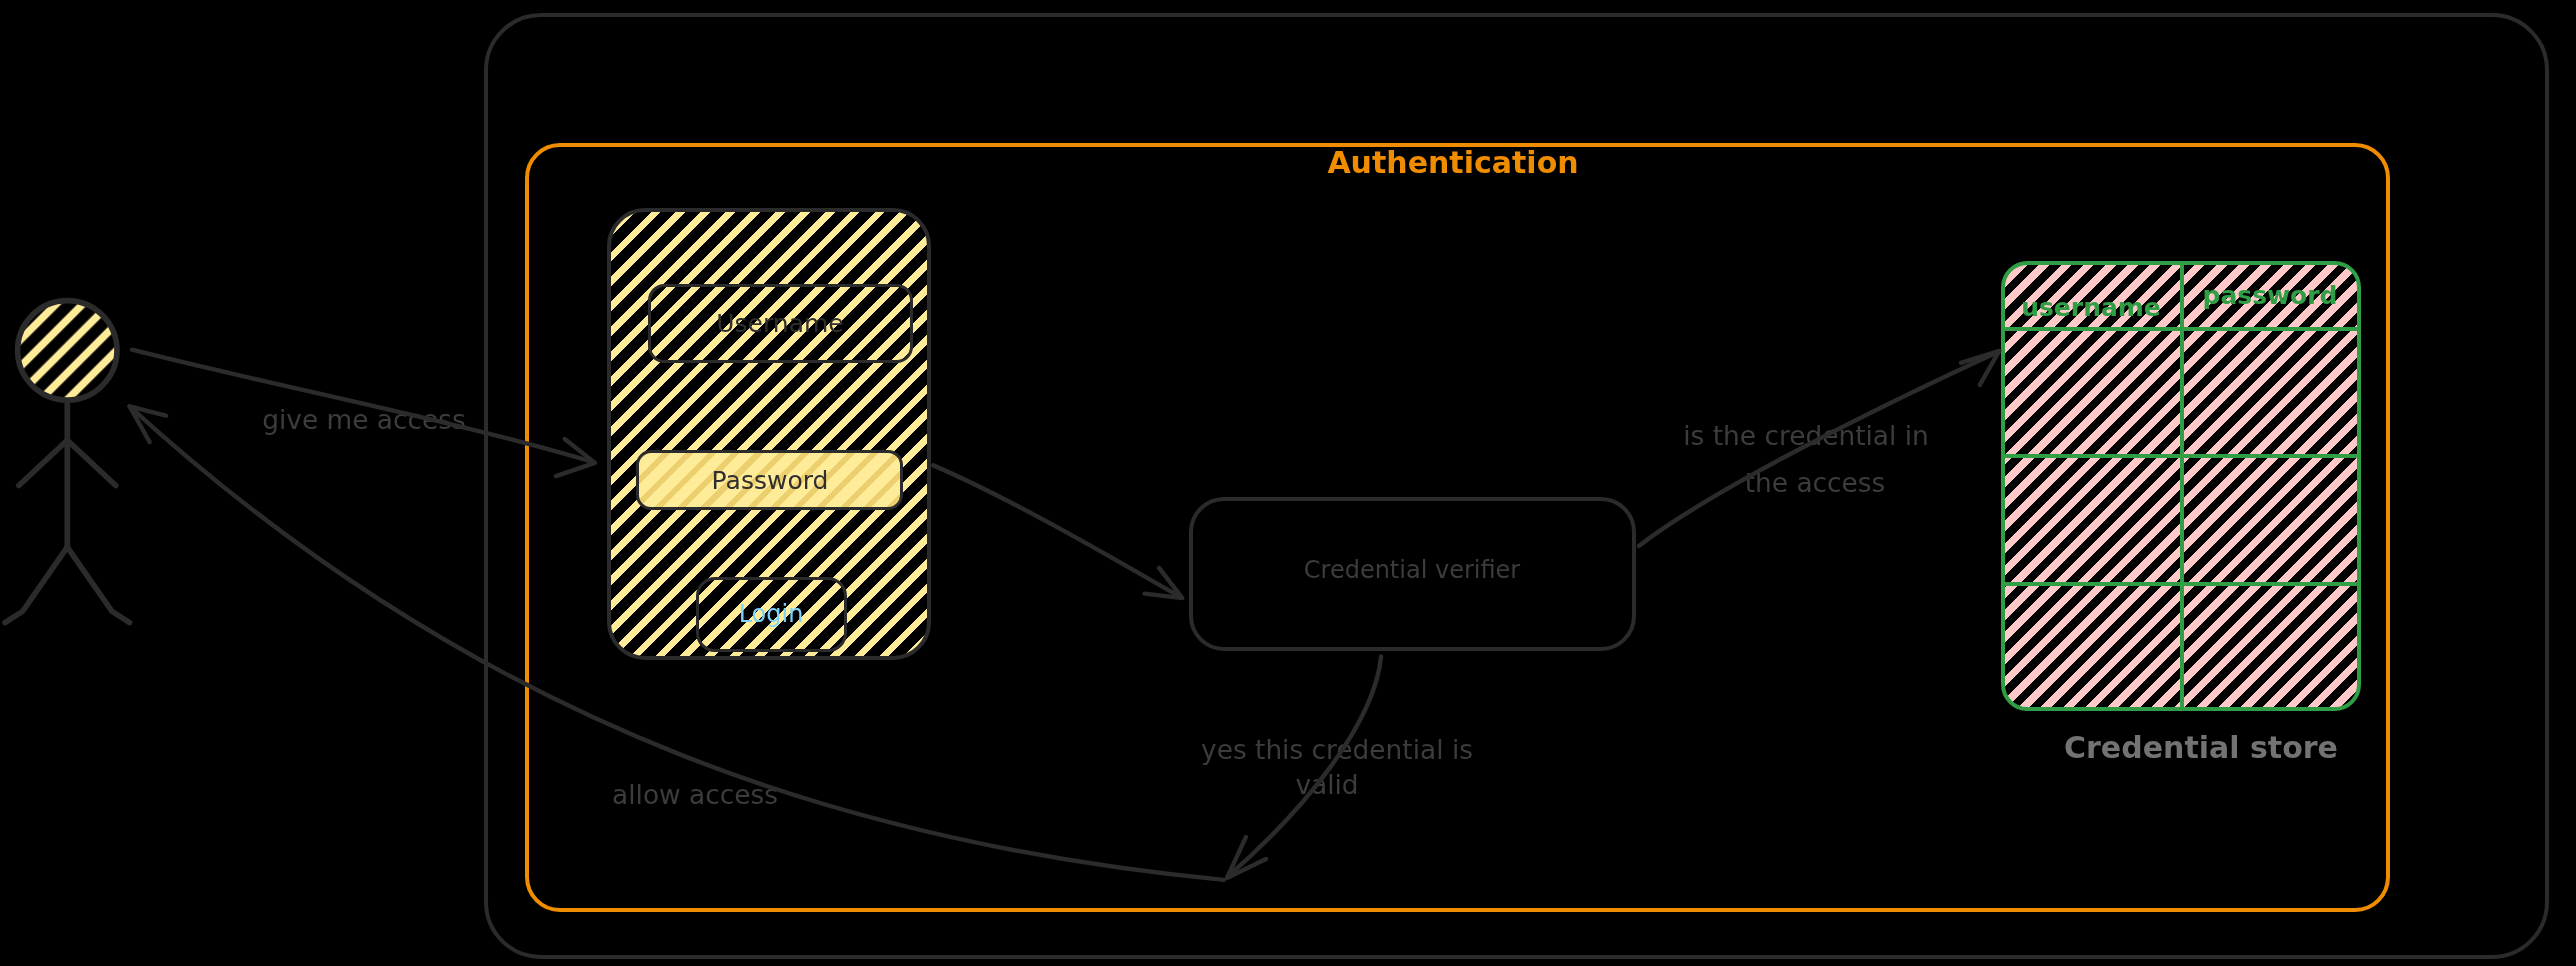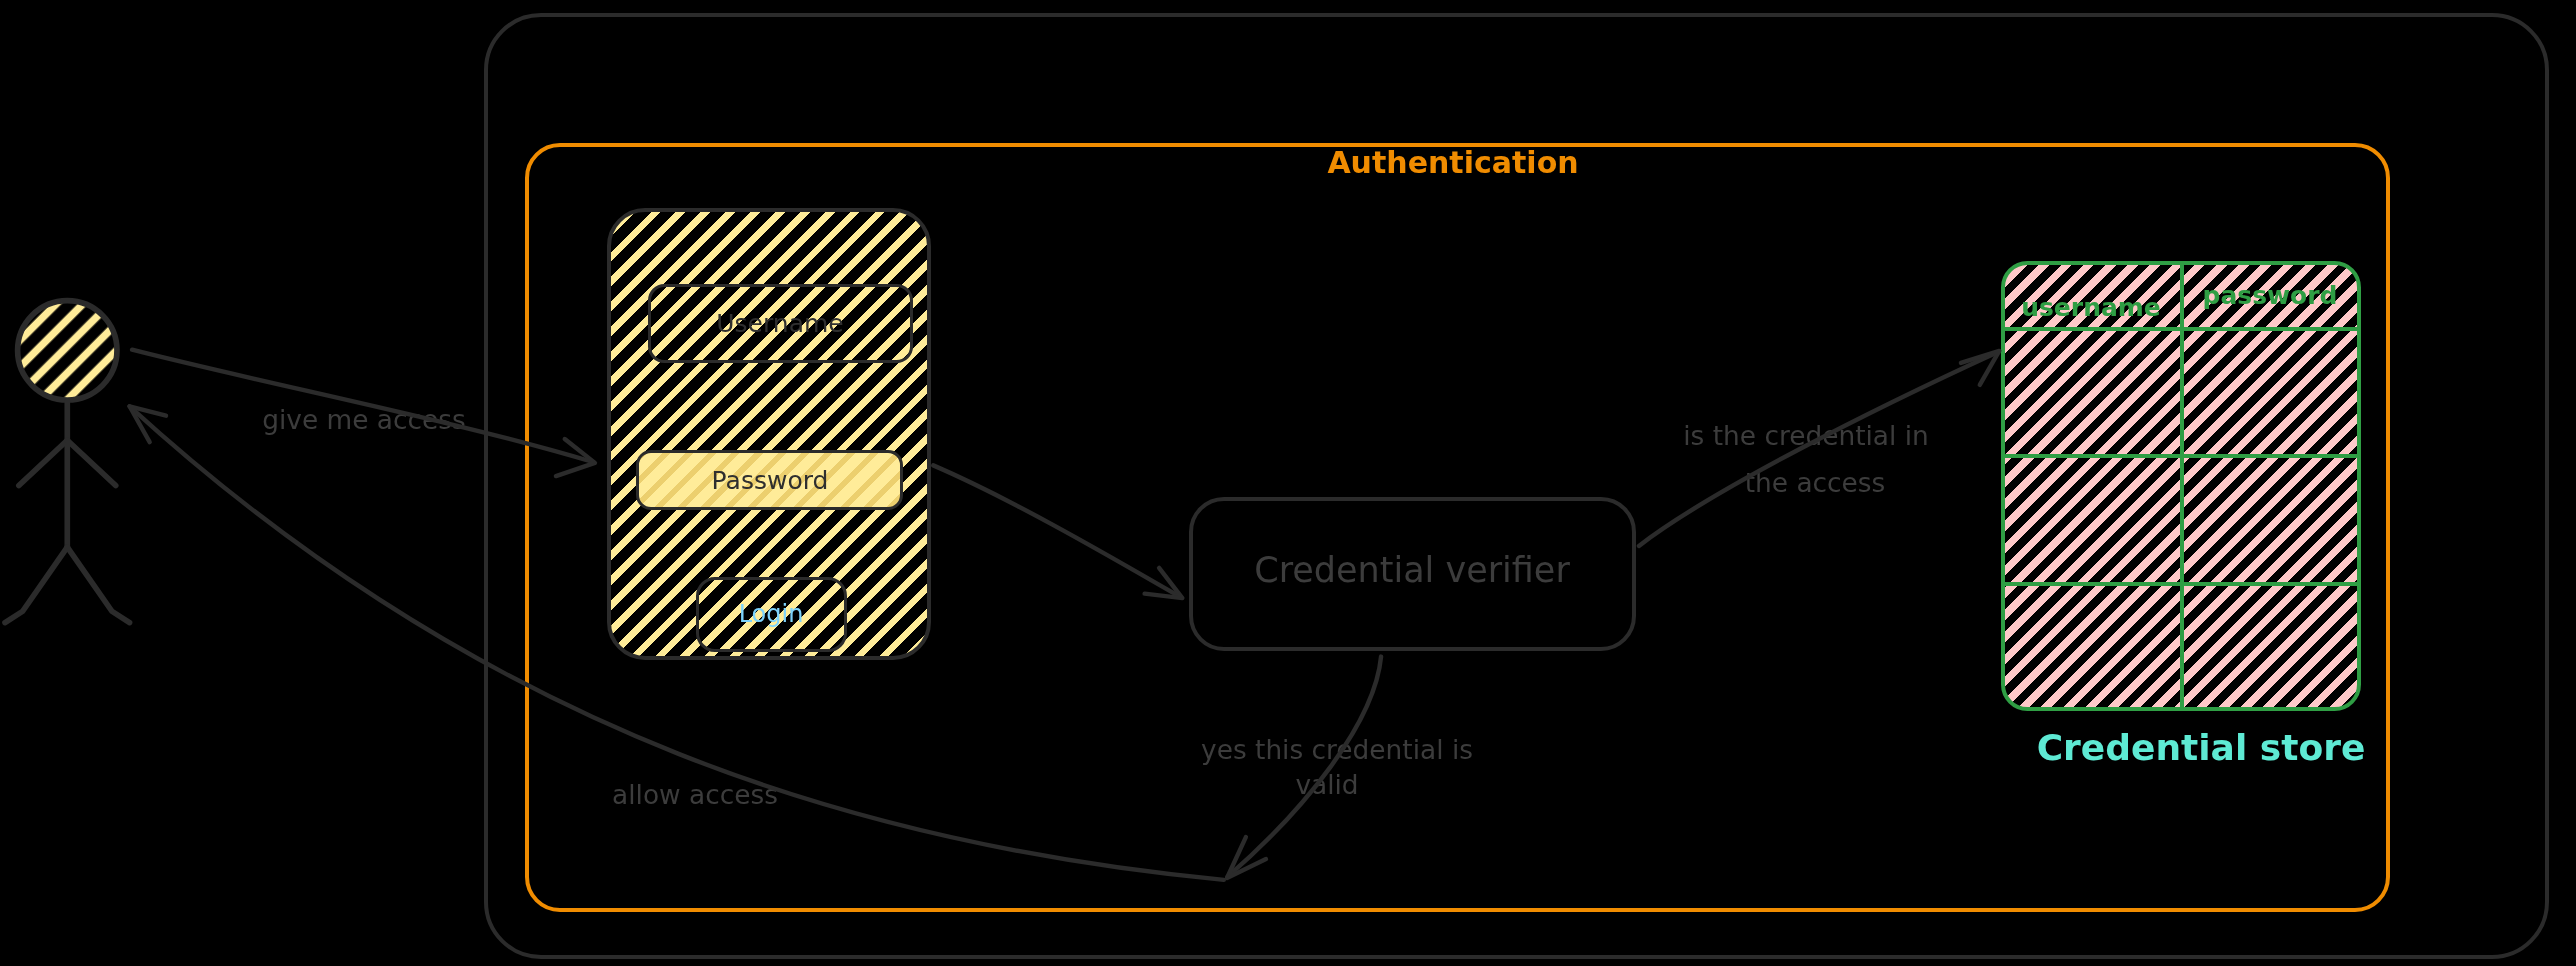--- a/index.html
+++ b/index.html
@@ -2,21 +2,21 @@
 <html style="font-size:10px"><head>
 <meta charset="utf-8">
 <style>
   html,body{margin:0;padding:0;background:#000;}
   #canvas{position:relative;width:2576px;height:966px;background:#000000;overflow:hidden;
           font-family:"DejaVu Sans",sans-serif;}
   .abs{position:absolute;}
   .lbl{position:absolute;transform:translate(-50%,-50%);white-space:nowrap;
        font-family:"DejaVu Sans",sans-serif;color:#3c3c3c;}
   .gray42{font-size:26.4px;}
-  .gray44{font-size:35px;}
+  .gray44{font-size:24px;}
   
   #outer-rect{left:484px;top:13.2px;width:2057px;height:938px;border:4.4px solid #2b2b2b;border-radius:57px;}
   
   #auth-frame{left:525px;top:143px;width:1857px;height:761px;border:4.4px solid #f08c00;border-radius:35px;}
   #auth-label{left:1453px;top:162px;font-size:30px;font-weight:700;color:#f08c00;}
   
   .hatch-yellow{background:repeating-linear-gradient(135deg,#000 0 10.7px,#ffec99 10.7px 17.6px);}
   #login-form{left:607px;top:208px;width:324px;height:452px;border:4.4px solid #2b2b2b;border-radius:38px;
               box-sizing:border-box;overflow:hidden;}
   #username-field{left:648px;top:284px;width:265px;height:79px;border:3.8px solid #2b2b2b;border-radius:16.4px;
@@ -33,21 +33,21 @@
   #verifier-box{left:1189px;top:497px;width:447px;height:154px;border:4.4px solid #2b2b2b;border-radius:35px;
                 box-sizing:border-box;}
   #verifier-label{left:1412px;top:570px;}
   
   #store-table{left:2001px;top:261px;width:360px;height:450px;border:4.4px solid #2f9e44;border-radius:26.4px;
                box-sizing:border-box;overflow:hidden;
                background:repeating-linear-gradient(135deg,#000 0 8.2px,#ffc9c9 8.2px 15.7px);}
   .grid-h{position:absolute;left:0;width:100%;height:4.4px;background:#2f9e44;}
   .grid-v{position:absolute;top:0;width:4.4px;height:100%;background:#2f9e44;}
   .store-head{position:absolute;transform:translate(-50%,-50%);font-size:25px;font-weight:700;color:#2f9e44;white-space:nowrap;}
-  #store-caption{left:2201px;top:747px;font-size:36px;font-weight:700;color:#5eead4;}
+  #store-caption{left:2201px;top:747px;font-size:30px;font-weight:700;color:#737373;}
   
   #give-access-label{left:364px;top:419px;}
   #query-label-1{left:1806px;top:435px;}
   #query-label-2{left:1815px;top:482px;}
   #valid-label-1{left:1337px;top:749px;}
   #valid-label-2{left:1327px;top:784px;}
   #allow-access-label{left:695px;top:794px;}
   svg{position:absolute;left:0;top:0;}
 </style>
 </head>

